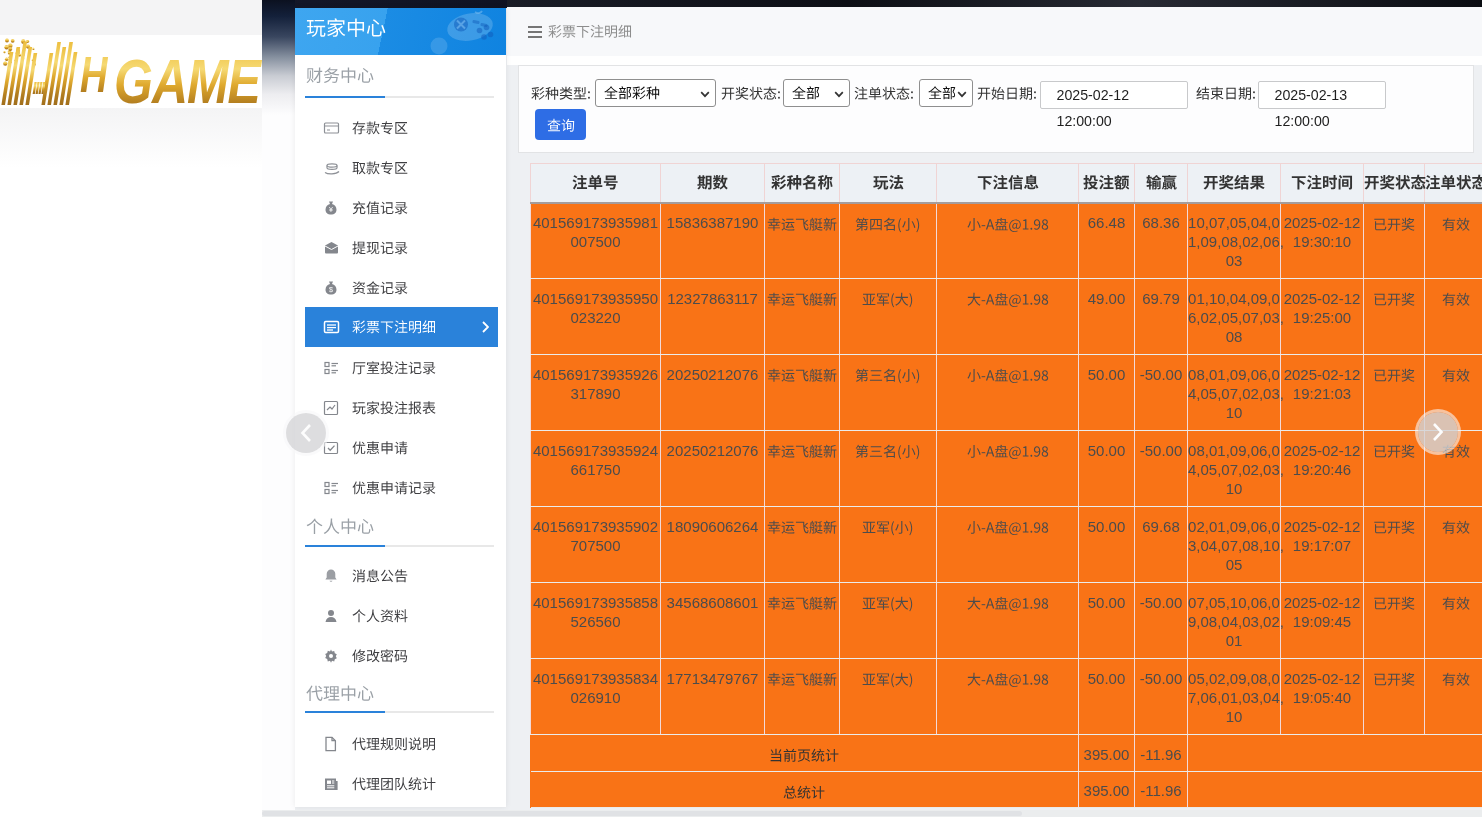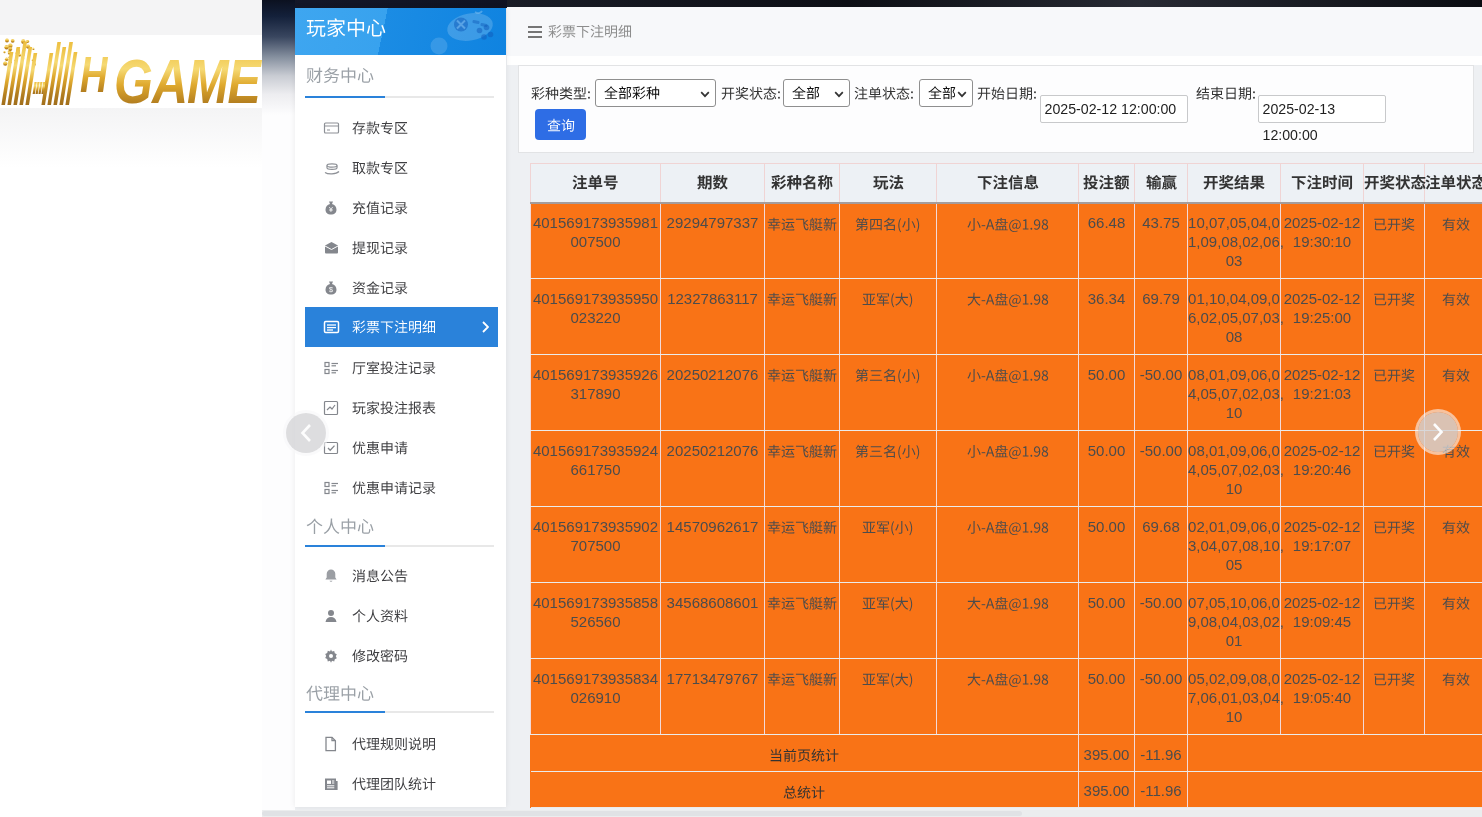--- a/index.html
+++ b/index.html
@@ -19,22 +19,22 @@
 .mi .ic{position:absolute;left:28px;top:50%;transform:translateY(-50%);line-height:0}
 .mi .tx{position:absolute;left:57px;top:50%;transform:translateY(-50%);line-height:0}
 #topbar{position:absolute;left:245px;top:7px;width:975px;height:49px;background:#f7f8fa}
 #wstrip{position:absolute;left:245px;top:56px;width:975px;height:9px;background:#fff}
 #fpanel{position:absolute;left:255.5px;top:65px;width:956px;height:87.5px;background:#fdfdfe;border:1px solid #e2e3e5}
 .flab{position:absolute;top:13px;height:28px;line-height:0}
 .flab .cj{vertical-align:middle}
 .fsel{position:absolute;top:13px;height:28px;background:#fff;border:1px solid #8f8f8f;border-radius:3px}
 .fsel .cj{position:absolute;left:8px;top:50%;transform:translateY(-50%)}
 .fsel .ar{position:absolute;right:5px;top:10.5px;width:10px;height:7px}
-.finp{position:absolute;top:29px;height:28px;background:#fff;border:1px solid #c8c9cb;border-radius:2px;
- font-size:14.2px;color:#1f1f1f;line-height:26px;padding-left:4px}
+.finp{position:absolute;top:15px;height:28px;background:#fff;border:1px solid #c8c9cb;border-radius:2px;
+ font-size:14.2px;color:#1f1f1f;line-height:26px;padding-left:16px}
 #qbtn{position:absolute;left:16.5px;top:42.5px;width:51px;height:31px;background:#2e6de5;border-radius:4px;text-align:center;line-height:31px}
 #qbtn .cj{vertical-align:middle}
 table{border-collapse:collapse;table-layout:fixed}
 #tbl{position:absolute;left:268px;top:163px;width:956px;background:#f97316}
 #tbl th{background:#edf1f5;border-left:1px solid #f0d4d4;border-right:1px solid #f0d4d4;border-top:1px solid #f0d4d4;border-bottom:2px solid #a59c9c;height:39px;font-weight:normal;padding:0}
 #tbl td{border-left:1px solid #f3d9d9;border-right:1px solid #f3d9d9;border-bottom:1px solid #ebebeb;text-align:center;vertical-align:top;padding:9.5px 0 0 0;font-size:15px;color:#4c4c4c;line-height:19px}
 #tbl tr.dr{height:76px}
 #tbl tr.sr{height:36.7px}
 #tbl tr.sr td{border-left:none;border-right:none}
 #tbl tr.sr td.vb{border-left:1px solid #f3d9d9;border-right:1px solid #f3d9d9}
@@ -767,21 +767,21 @@
               <g fill="#333333" transform="translate(0,16.16) scale(0.01550)">
                 <use href="#b6ce8" x="0"></use>
                 <use href="#b5355" x="1000"></use>
                 <use href="#b72b6" x="2000"></use>
                 <use href="#b6001" x="3000"></use>
               </g>
             </svg></th>
         </tr>
         <tr class="dr">
           <td>401569173935981<br>007500</td>
-          <td>29294797337</td>
+          <td>15836387190</td>
           <td><svg class="cj" width="70" height="19">
               <g fill="#4c4c4c" transform="translate(0,14.61) scale(0.01400)">
                 <use href="#g5e78" x="0"></use>
                 <use href="#g8fd0" x="1000"></use>
                 <use href="#g98de" x="2000"></use>
                 <use href="#g8247" x="3000"></use>
                 <use href="#g65b0" x="4000"></use>
               </g>
             </svg></td>
           <td><svg class="cj" width="66" height="19">
@@ -801,21 +801,21 @@
                 <use href="#g41" x="1347"></use>
                 <use href="#g76d8" x="1955"></use>
                 <use href="#g40" x="2955"></use>
                 <use href="#g31" x="3901"></use>
                 <use href="#g2e" x="4456"></use>
                 <use href="#g39" x="4734"></use>
                 <use href="#g38" x="5289"></use>
               </g>
             </svg></td>
           <td>66.48</td>
-          <td>43.75</td>
+          <td>68.36</td>
           <td>10,07,05,04,0<br>1,09,08,02,06,<br>03</td>
           <td>2025-02-12<br>19:30:10</td>
           <td><svg class="cj" width="42" height="19">
               <g fill="#4c4c4c" transform="translate(0,14.61) scale(0.01400)">
                 <use href="#g5df2" x="0"></use>
                 <use href="#g5f00" x="1000"></use>
                 <use href="#g5956" x="2000"></use>
               </g>
             </svg></td>
           <td><svg class="cj" width="28" height="19">
@@ -852,21 +852,21 @@
                 <use href="#g2d" x="1000"></use>
                 <use href="#g41" x="1347"></use>
                 <use href="#g76d8" x="1955"></use>
                 <use href="#g40" x="2955"></use>
                 <use href="#g31" x="3901"></use>
                 <use href="#g2e" x="4456"></use>
                 <use href="#g39" x="4734"></use>
                 <use href="#g38" x="5289"></use>
               </g>
             </svg></td>
-          <td>36.34</td>
+          <td>49.00</td>
           <td>69.79</td>
           <td>01,10,04,09,0<br>6,02,05,07,03,<br>08</td>
           <td>2025-02-12<br>19:25:00</td>
           <td><svg class="cj" width="42" height="19">
               <g fill="#4c4c4c" transform="translate(0,14.61) scale(0.01400)">
                 <use href="#g5df2" x="0"></use>
                 <use href="#g5f00" x="1000"></use>
                 <use href="#g5956" x="2000"></use>
               </g>
             </svg></td>
@@ -978,21 +978,21 @@
             </svg></td>
           <td><svg class="cj" width="28" height="19">
               <g fill="#4c4c4c" transform="translate(0,14.61) scale(0.01400)">
                 <use href="#g6709" x="0"></use>
                 <use href="#g6548" x="1000"></use>
               </g>
             </svg></td>
         </tr>
         <tr class="dr">
           <td>401569173935902<br>707500</td>
-          <td>14570962617</td>
+          <td>18090606264</td>
           <td><svg class="cj" width="70" height="19">
               <g fill="#4c4c4c" transform="translate(0,14.61) scale(0.01400)">
                 <use href="#g5e78" x="0"></use>
                 <use href="#g8fd0" x="1000"></use>
                 <use href="#g98de" x="2000"></use>
                 <use href="#g8247" x="3000"></use>
                 <use href="#g65b0" x="4000"></use>
               </g>
             </svg></td>
           <td><svg class="cj" width="52" height="19">

